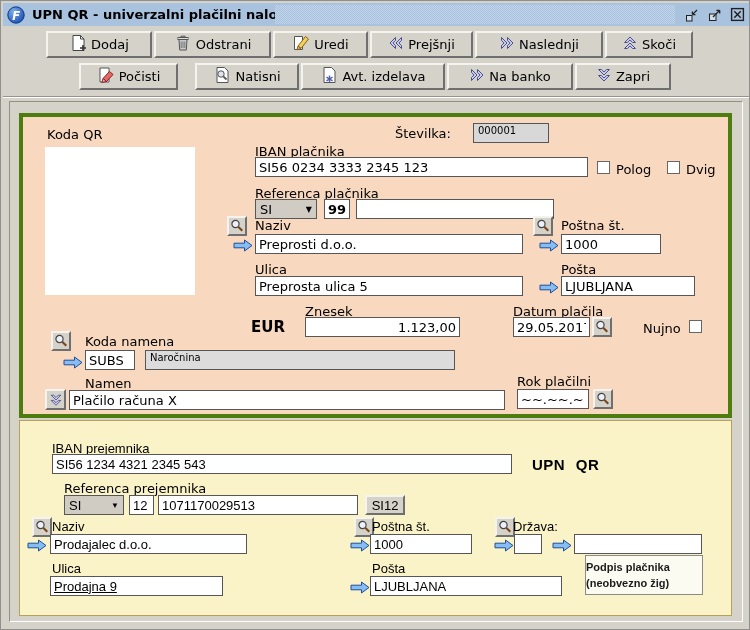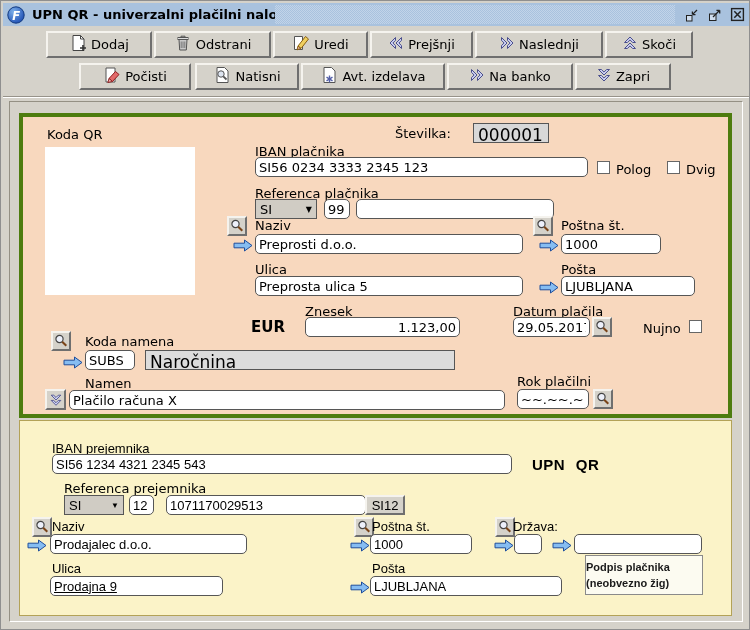--- a/index.html
+++ b/index.html
@@ -15,34 +15,34 @@
   .btn3d {position:absolute;height:27px;background:#d5d2ca;border:2px solid;border-color:#f5f3ee #6f6f6f #6f6f6f #f5f3ee;
     display:flex;align-items:center;justify-content:center;gap:4px;font-family:"DejaVu Sans",sans-serif;font-size:13px;color:#000;}
   .row1 {top:30px;} .row2 {top:62px;}
   .groove {position:absolute;left:2px;top:95px;width:746px;height:2px;border-top:1px solid #97938a;border-bottom:1px solid #ffffff;}
   .mainbox {position:absolute;left:8px;top:100px;width:734px;height:521px;border:1px solid;border-color:#949084 #ffffff #ffffff #949084;}
   .panel {position:absolute;}
   .payer {left:18px;top:112px;width:713px;height:305px;background:#f8d8be;border:4px solid #4d7c0f;}
   .recipient {left:18px;top:419px;width:713px;height:196px;background:#fbf3c8;border:1px solid #b3a258;font-family:"Liberation Sans",sans-serif;}
   .lbl {position:absolute;font-size:13px;line-height:15px;white-space:nowrap;color:#000;}
   .input {position:absolute;height:20px;background:#fff;border:1px solid #565656;font-size:13px;font-family:inherit;padding:0 3px;color:#000;}
-  input.input {outline:none;border-radius:5px;}
+  input.input {outline:none;border-radius:0;}
   .right {text-align:right;}
-  .gfield {position:absolute;height:20px;background:#dcdcdc;border:1px solid #565656;font-size:17px;padding:1px 4px;overflow:hidden;white-space:nowrap;}
+  .gfield {position:absolute;height:20px;background:#dcdcdc;border:1px solid #565656;font-size:10px;padding:1px 4px;overflow:hidden;white-space:nowrap;}
   .numfield {background:#d8d8d8;}
   .dropdown {position:absolute;height:20px;background:#d0ccc4;border:1px solid #565656;font-size:13px;display:flex;align-items:center;padding:0 4px;}
   .dropdown::after {content:"▼";font-size:8px;margin-left:auto;padding-left:8px;}
   .magbtn {position:absolute;width:20px;height:20px;background:#d5d2ca;border:2px solid;border-color:#f5f3ee #6f6f6f #6f6f6f #f5f3ee;
     display:flex;align-items:center;justify-content:center;padding:0;}
   .arrow {position:absolute;width:20px;height:13px;}
   .cb {position:absolute;width:13px;height:13px;background:#fff;border:1px solid #666;}
   .qrbox {position:absolute;left:22px;top:30px;width:150px;height:148px;background:#ffffff;}
   .eur {position:absolute;font-size:15px;font-weight:bold;}
   .upnqr {position:absolute;font-size:15px;font-weight:bold;word-spacing:6px;letter-spacing:0.5px;}
-  .pink-outline {outline:2px solid #f2b9ae;}
+  .pink-outline {outline:2px solid #f2b9ae;font-weight:bold;}
   .sigbox {position:absolute;border:1px solid #8a8a8a;background:#fcfbf1;text-align:left;font-weight:bold;font-size:11px;line-height:16px;padding-top:3px;color:#1a1a1a;}
   .dejavu {font-family:"DejaVu Sans",sans-serif;}
   .smallbtn {position:absolute;height:20px;background:#d5d2ca;border:2px solid;border-color:#f5f3ee #6f6f6f #6f6f6f #f5f3ee;
     font-size:13px;display:flex;align-items:center;justify-content:center;font-family:inherit;}
 </style>
 </head>
 <body>
 
 <svg width="0" height="0" style="position:absolute">
   <defs>
@@ -134,21 +134,21 @@
         </svg></span>
     <span>Naslednji</span>
   </button>
   <button class="btn3d row1" style="left:604px;width:88px">
     <span><svg viewBox="0 0 16 16" width="16" height="16" style="transform:rotate(-90deg)">
           <use href="#chevR"></use>
         </svg></span>
     <span>Skoči</span>
   </button>
 
-  <button class="btn3d row2" style="left:78px;width:112px">
+  <button class="btn3d row2" style="left:78px;width:99px">
     <span><svg viewBox="0 0 18 18" width="18" height="18">
           <path d="M3 2 h9 v14 H3 z" fill="#fff" stroke="#555"></path>
           <path d="M6 12.5 L12.5 5.5 L16 8.5 L9.5 15.5 z" fill="#e36a6a" stroke="#8d1f1f"></path>
           <path d="M6 12.5 L9.5 15.5 L4.8 16.5 z" fill="#f0b0b0" stroke="#8d1f1f"></path>
         </svg></span>
     <span>Počisti</span>
   </button>
   <button class="btn3d row2" style="left:194px;width:104px">
     <span><svg viewBox="0 0 18 18" width="18" height="18">
           <path d="M4 1.5 h7.5 L15 5 v11.5 H4 z" fill="#fff" stroke="#555"></path>
@@ -279,21 +279,21 @@
   <div class="panel recipient">
     <div class="lbl" style="left:32px;top:20px">IBAN prejemnika</div>
     <input class="input" style="left: 32px; top: 33px; width: 460px;" value="SI56 1234 4321 2345 543">
     <div class="upnqr" style="left:512px;top:35px">UPN QR</div>
 
     <div class="lbl dejavu" style="left:44px;top:60px">Referenca prejemnika</div>
     <div class="dropdown" style="left:44px;top:74px;width:60px">
         <span>SI</span>
       </div>
     <input class="input" style="left: 109px; top: 74px; width: 25px;" value="12">
-    <input class="input" style="left: 138px; top: 74px; width: 200px; margin-left: 8px;" value="1071170029513">
+    <input class="input" style="left: 138px; top: 74px; width: 200px;" value="1071170029513">
     <button class="smallbtn" style="left:345px;top:74px;width:40px">SI12</button>
 
     <button class="magbtn" style="left:12px;top:96px">
         <svg viewBox="0 0 14 14" width="14" height="14">
           <use href="#mag"></use>
         </svg>
       </button>
     <div class="lbl" style="left:32px;top:98px">Naziv</div>
     <span class="arrow" style="left:7px;top:117px"><svg viewBox="0 0 20 13" width="20" height="13">
           <use href="#barrow"></use>

